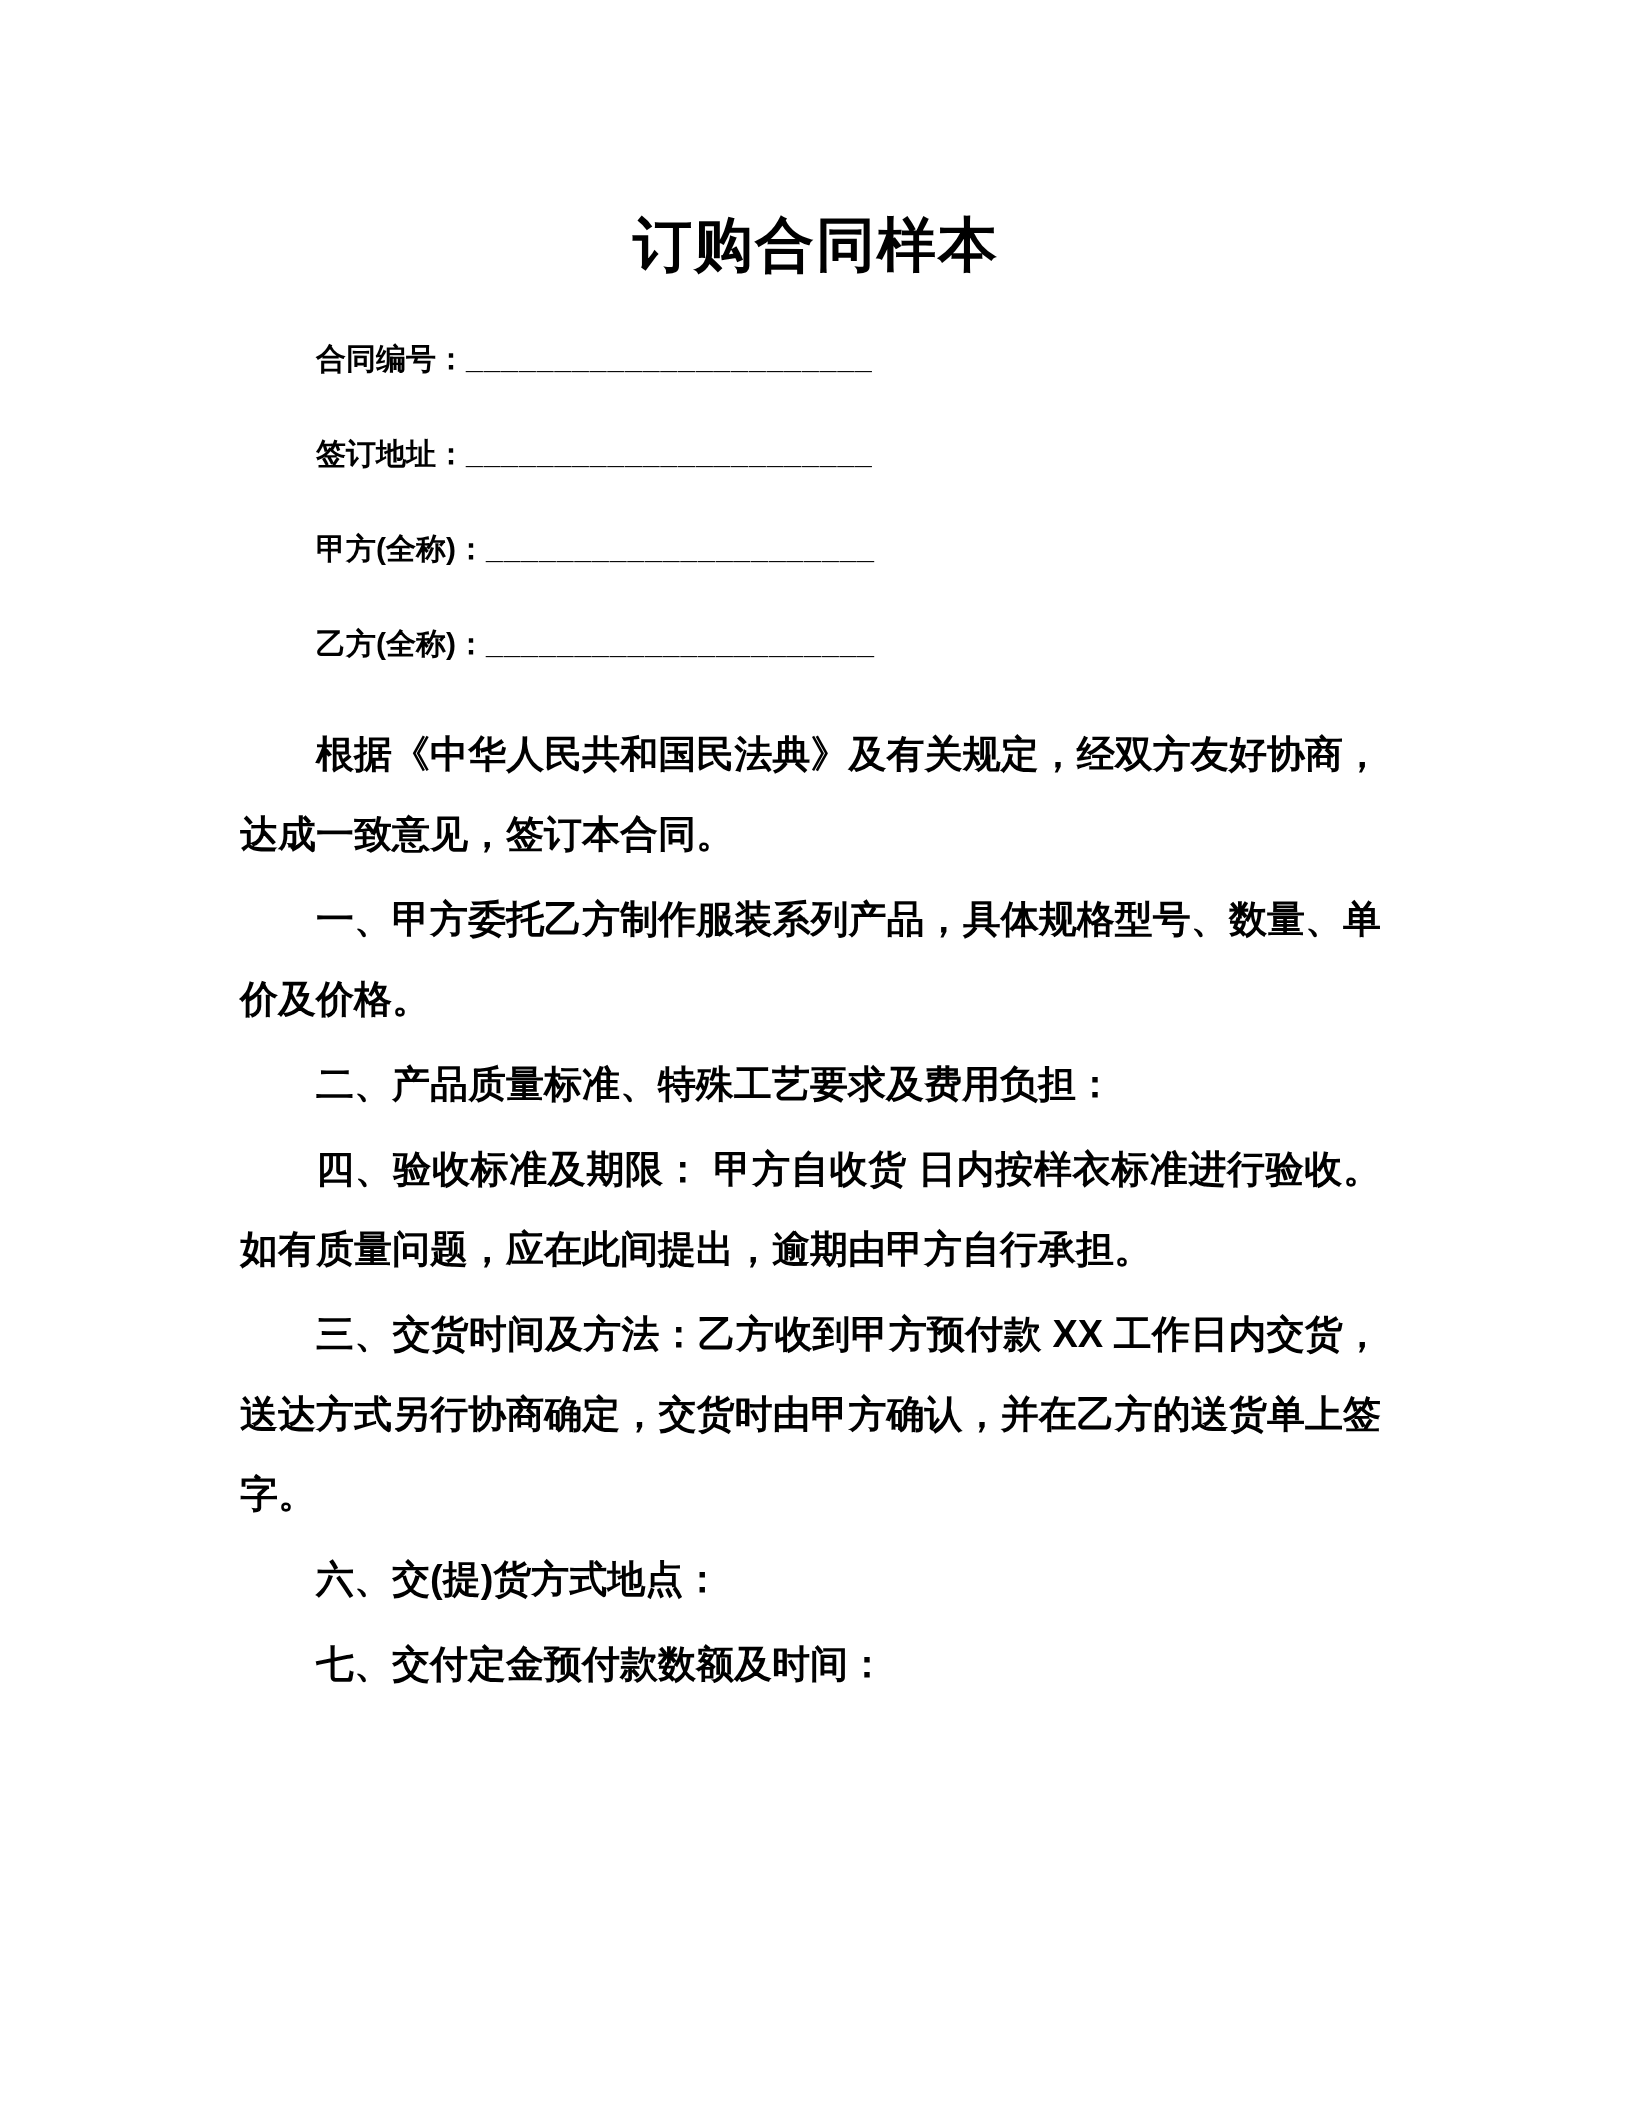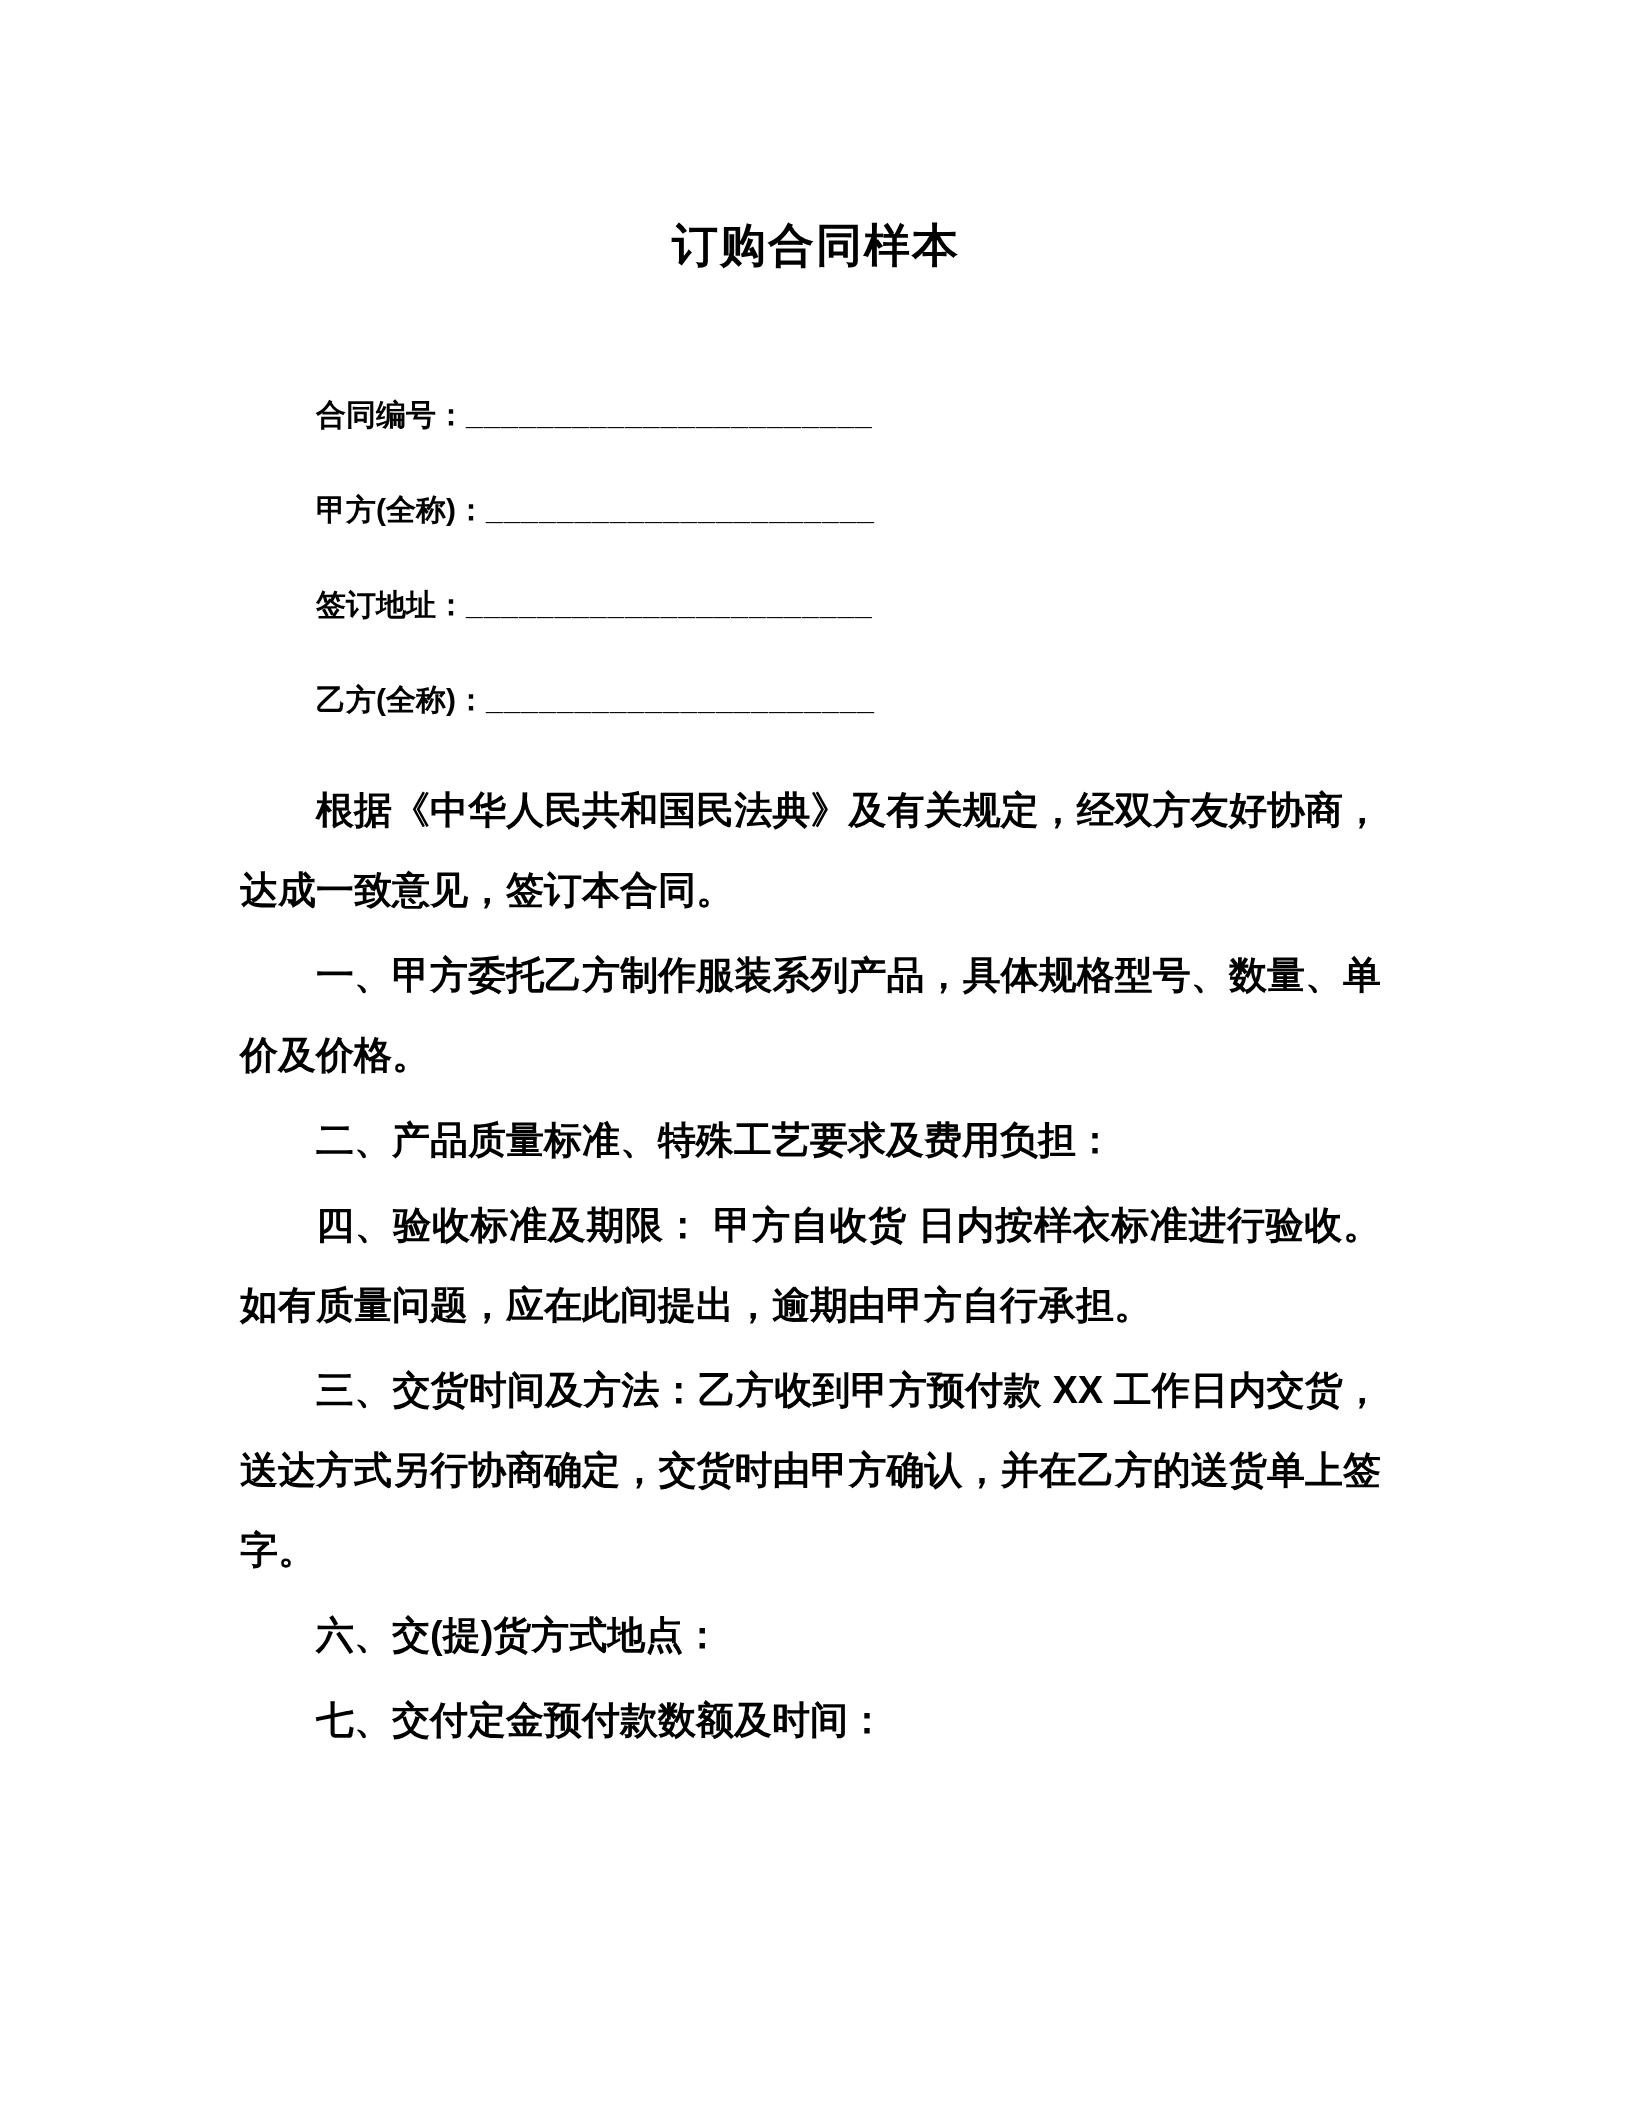--- a/index.html
+++ b/index.html
@@ -13,24 +13,24 @@
     height: 2112px;
     background: #ffffff;
     color: #000000;
     font-family: "Liberation Sans", sans-serif;
     font-weight: bold;
     box-sizing: border-box;
     padding: 215px 240px 0 240px;
     overflow: hidden;
   }
   .doc-title {
-    font-size: 46px;
+    font-size: 59px;
     line-height: 60px;
     text-align: center;
-    margin: 0 0 115px 0;
+    margin: 0 0 59px 0;
     letter-spacing: 2px;
   }
   .fields {
     margin: 0;
   }
   .field-row {
     font-size: 30px;
     line-height: 50px;
     margin: 0 0 45px 0;
     text-indent: 76px;
@@ -53,22 +53,22 @@
 </style>
 </head>
 <body>
 
 <div class="page">
 
   <h1 class="doc-title">订购合同样本</h1>
 
   <div class="fields">
     <div class="field-row"><span>合同编号：</span><span class="blank">_______________________</span></div>
+    <div class="field-row"><span>签订地址：</span><span class="blank">_______________________</span></div>
     <div class="field-row"><span>甲方(全称)：</span><span class="blank">______________________</span></div>
-    <div class="field-row"><span>签订地址：</span><span class="blank">_______________________</span></div>
     <div class="field-row"><span>乙方(全称)：</span><span class="blank">______________________</span></div>
   </div>
 
   <div class="body-text">
     <p class="para">根据《中华人民共和国民法典》及有关规定，经双方友好协商，达成一致意见，签订本合同。</p>
     <p class="para">一、甲方委托乙方制作服装系列产品，具体规格型号、数量、单价及价格。</p>
     <p class="para">二、产品质量标准、特殊工艺要求及费用负担：</p>
     <p class="para">四、验收标准及期限： 甲方自收货 日内按样衣标准进行验收。如有质量问题，应在此间提出，逾期由甲方自行承担。</p>
     <p class="para">三、交货时间及方法：乙方收到甲方预付款 XX 工作日内交货，送达方式另行协商确定，交货时由甲方确认，并在乙方的送货单上签字。</p>
     <p class="para">六、交(提)货方式地点：</p>

